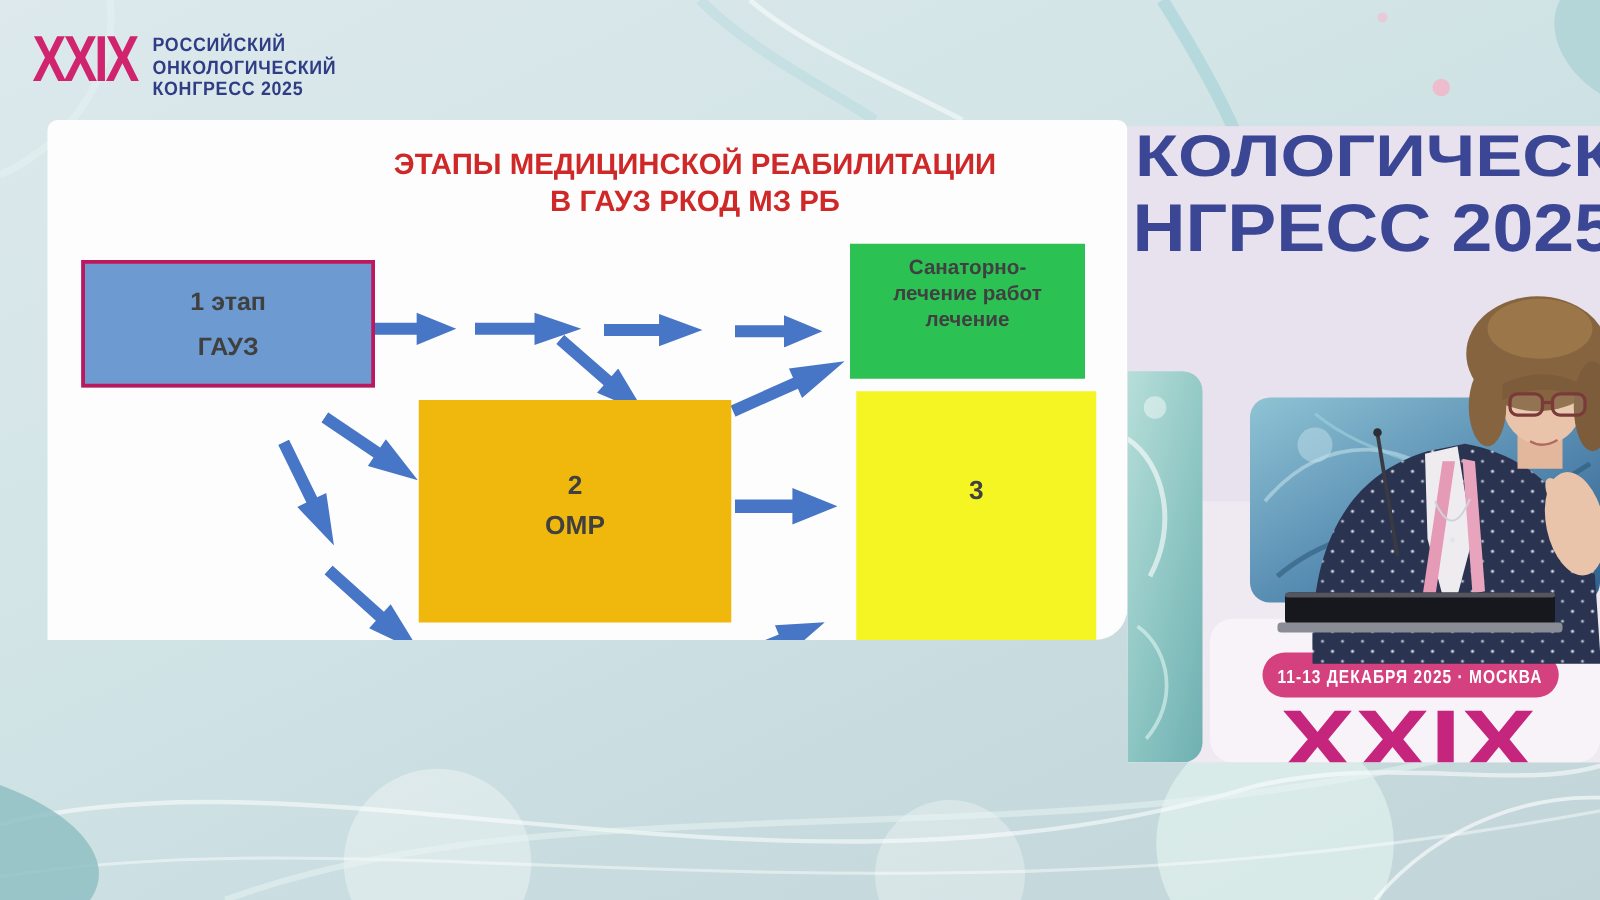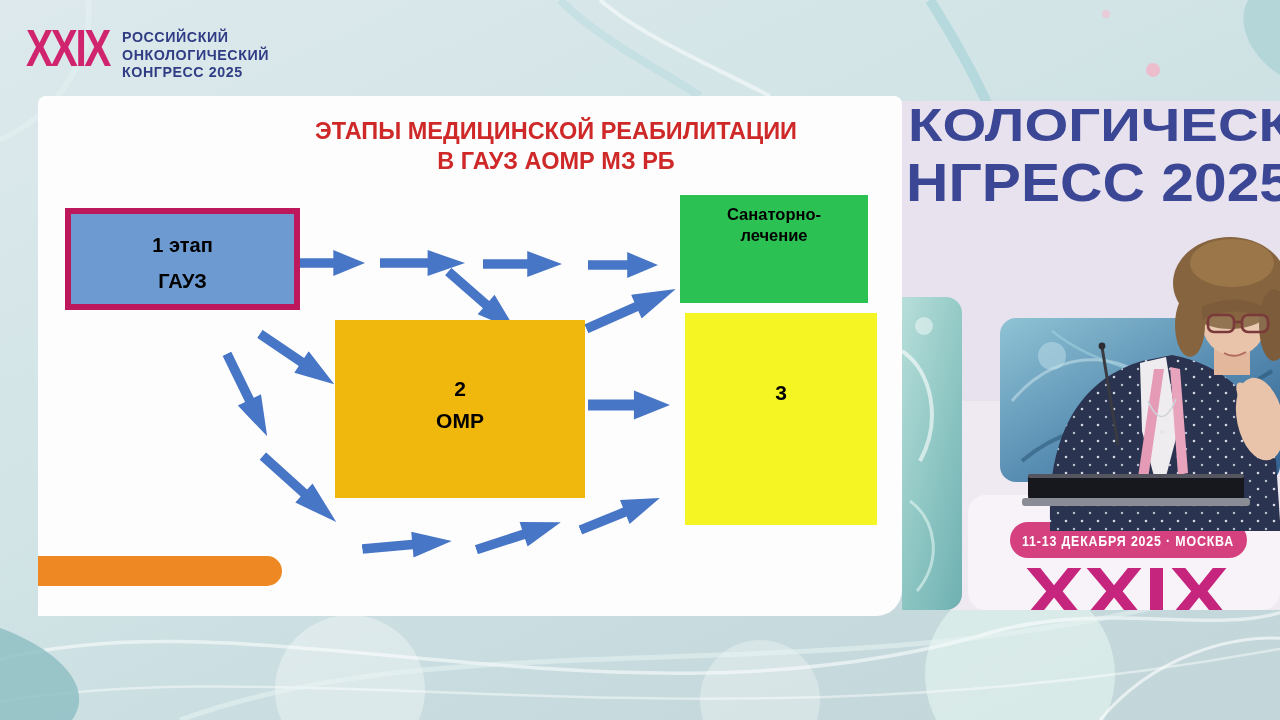--- a/index.html
+++ b/index.html
@@ -14,27 +14,27 @@
   
   #logo{left:26px;top:24px;width:260px;height:60px;}
   #logo-roman{
     position:absolute;left:0;top:-6px;font-size:52px;font-weight:bold;color:#d0246e;
     letter-spacing:-3px;transform:scale(.78,1);transform-origin:left top;
   }
   #logo-lines{position:absolute;left:96px;top:4px;transform:scale(.92,1);transform-origin:left top;}
   #logo-lines div{font-size:15.5px;font-weight:bold;color:#303d85;line-height:17.5px;letter-spacing:.6px;white-space:nowrap;}
   
   #slide{
-    left:38px;top:96px;width:864px;height:520px;background:#fdfdfd;
+    left:38px;top:96px;width:864px;height:416px;background:#fdfdfd;
     border-radius:8px 8px 26px 0;overflow:hidden;
   }
   #slide-title{left:190px;top:20px;width:656px;text-align:center;color:#cf2828;
     font-size:23.5px;font-weight:bold;line-height:30px;}
-  .box{position:absolute;text-align:center;color:#000000;font-weight:bold;}
-  #box-stage1{left:27px;top:112px;width:235px;height:102px;background:#6d9bd1;border:6px solid #be185d;
+  .box{position:absolute;text-align:center;color:#404040;font-weight:bold;}
+  #box-stage1{left:27px;top:112px;width:235px;height:102px;background:#6d9bd1;border:3px solid #be185d;
     font-size:20px;line-height:36px;padding-top:13px;box-sizing:border-box;}
   #box-sanatorium{left:642px;top:99px;width:188px;height:108px;background:#2bc253;
     font-size:16.5px;line-height:21px;padding-top:9px;box-sizing:border-box;}
   #box-stage2{left:297px;top:224px;width:250px;height:178px;background:#f0b70d;
     font-size:21px;line-height:32px;padding-top:53px;box-sizing:border-box;}
   #box-stage3{left:647px;top:217px;width:192px;height:212px;background:#f5f523;
     font-size:21px;line-height:36px;padding-top:62px;box-sizing:border-box;}
   .arr{position:absolute;height:30px;background:#4876c6;
     clip-path:polygon(0 34%,56% 34%,56% 7%,100% 50%,56% 93%,56% 66%,0 66%);}
   
@@ -70,21 +70,21 @@
   <div id="logo-lines">
     <div>РОССИЙСКИЙ</div>
     <div>ОНКОЛОГИЧЕСКИЙ</div>
     <div>КОНГРЕСС 2025</div>
   </div>
 </div>
 
 <div id="slide" class="abs">
   <div id="slide-title" class="abs">
     <div>ЭТАПЫ МЕДИЦИНСКОЙ РЕАБИЛИТАЦИИ</div>
-    <div>В ГАУЗ АОМР МЗ РБ</div>
+    <div>В ГАУЗ РКОД МЗ РБ</div>
   </div>
 
   <div class="arr" style="left:255px;top:152px;width:72px;"></div>
   <div class="arr" style="left:342px;top:152px;width:85px;"></div>
   <div class="arr" style="left:445px;top:153px;width:79px;"></div>
   <div class="arr" style="left:550px;top:154px;width:70px;"></div>
   <div class="arr" style="left:399px;top:190px;width:90px;transform:rotate(41deg);"></div>
   <div class="arr" style="left:544px;top:198px;width:98px;transform:rotate(-24deg);"></div>
   <div class="arr" style="left:214px;top:248px;width:90px;transform:rotate(34deg);"></div>
   <div class="arr" style="left:163px;top:284px;width:92px;transform:rotate(64deg);"></div>
@@ -93,20 +93,21 @@
   <div class="arr" style="left:436px;top:425px;width:89px;transform:rotate(-18deg);"></div>
   <div class="arr" style="left:539px;top:403px;width:86px;transform:rotate(-22deg);"></div>
   <div class="arr" style="left:550px;top:292px;width:82px;height:34px;"></div>
 
   <div id="box-stage1" class="box">
     <div>1 этап</div>
     <div>ГАУЗ</div>
   </div>
   <div id="box-sanatorium" class="box">
     <div>Санаторно-</div>
+    <div>лечение работ</div>
     <div>лечение</div>
   </div>
   <div id="box-stage2" class="box">
     <div>2</div>
     <div>ОМР</div>
   </div>
   <div id="box-stage3" class="box">
     <div>3</div>
   </div>
 

